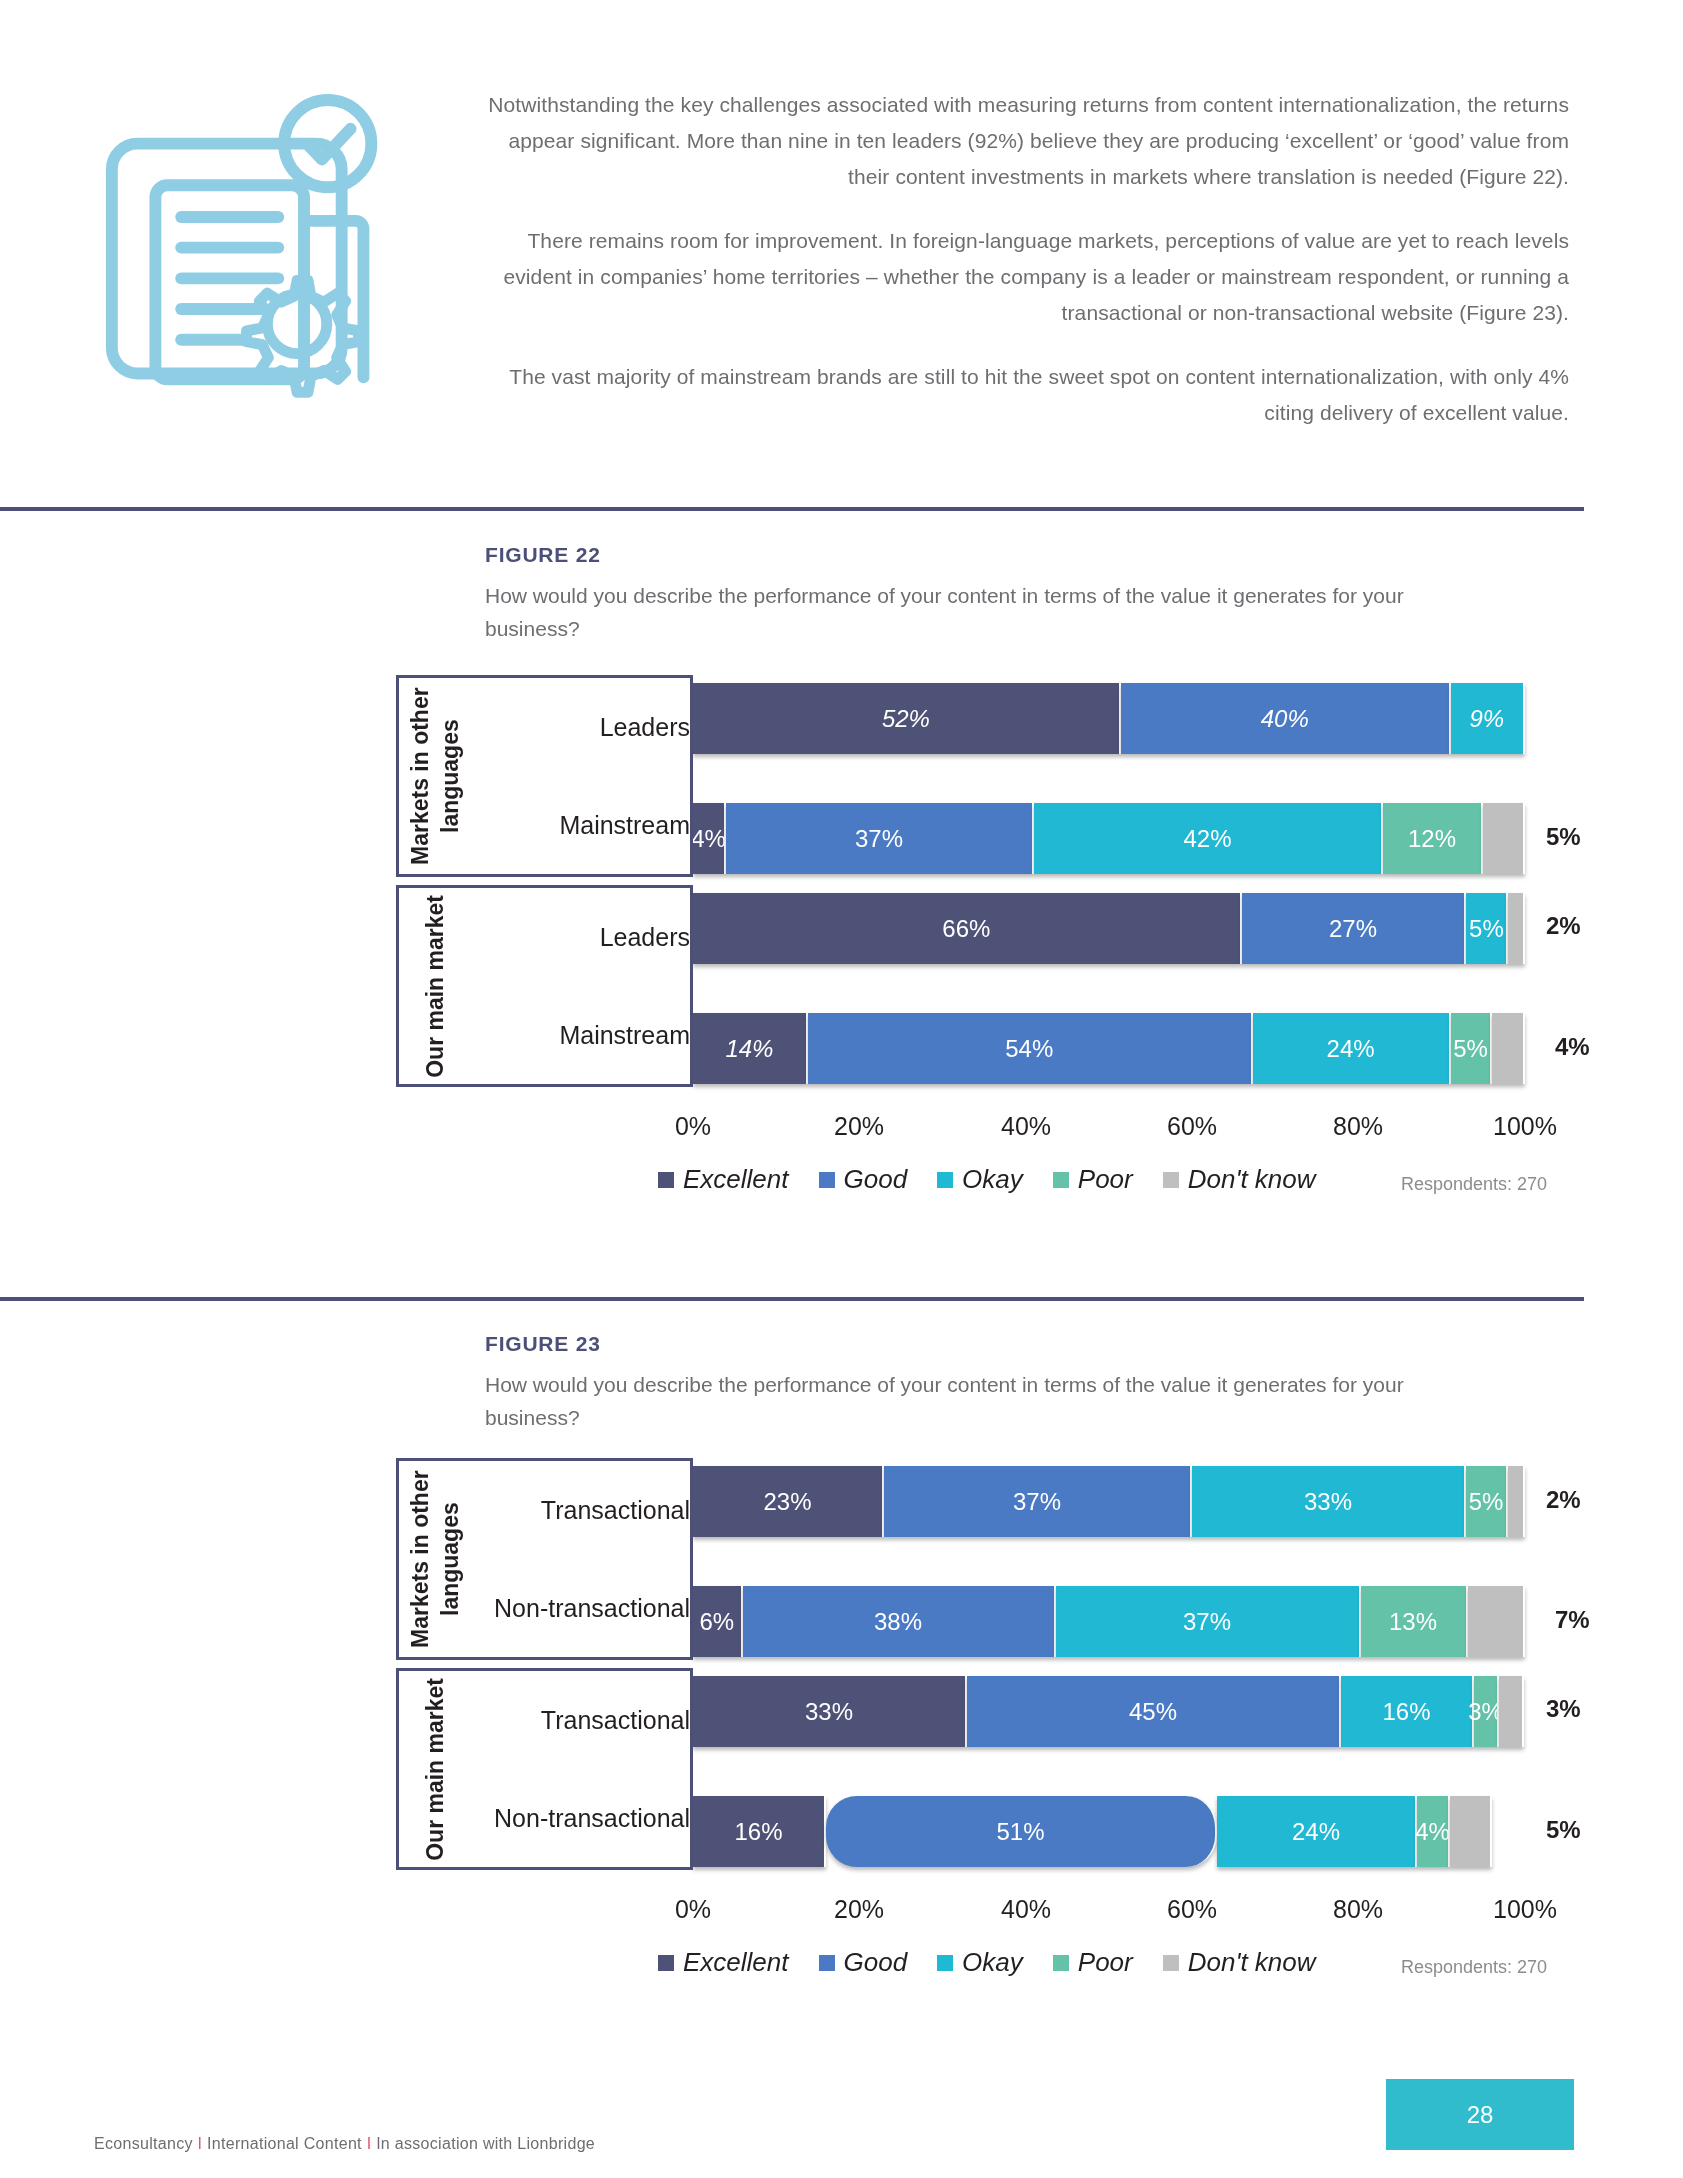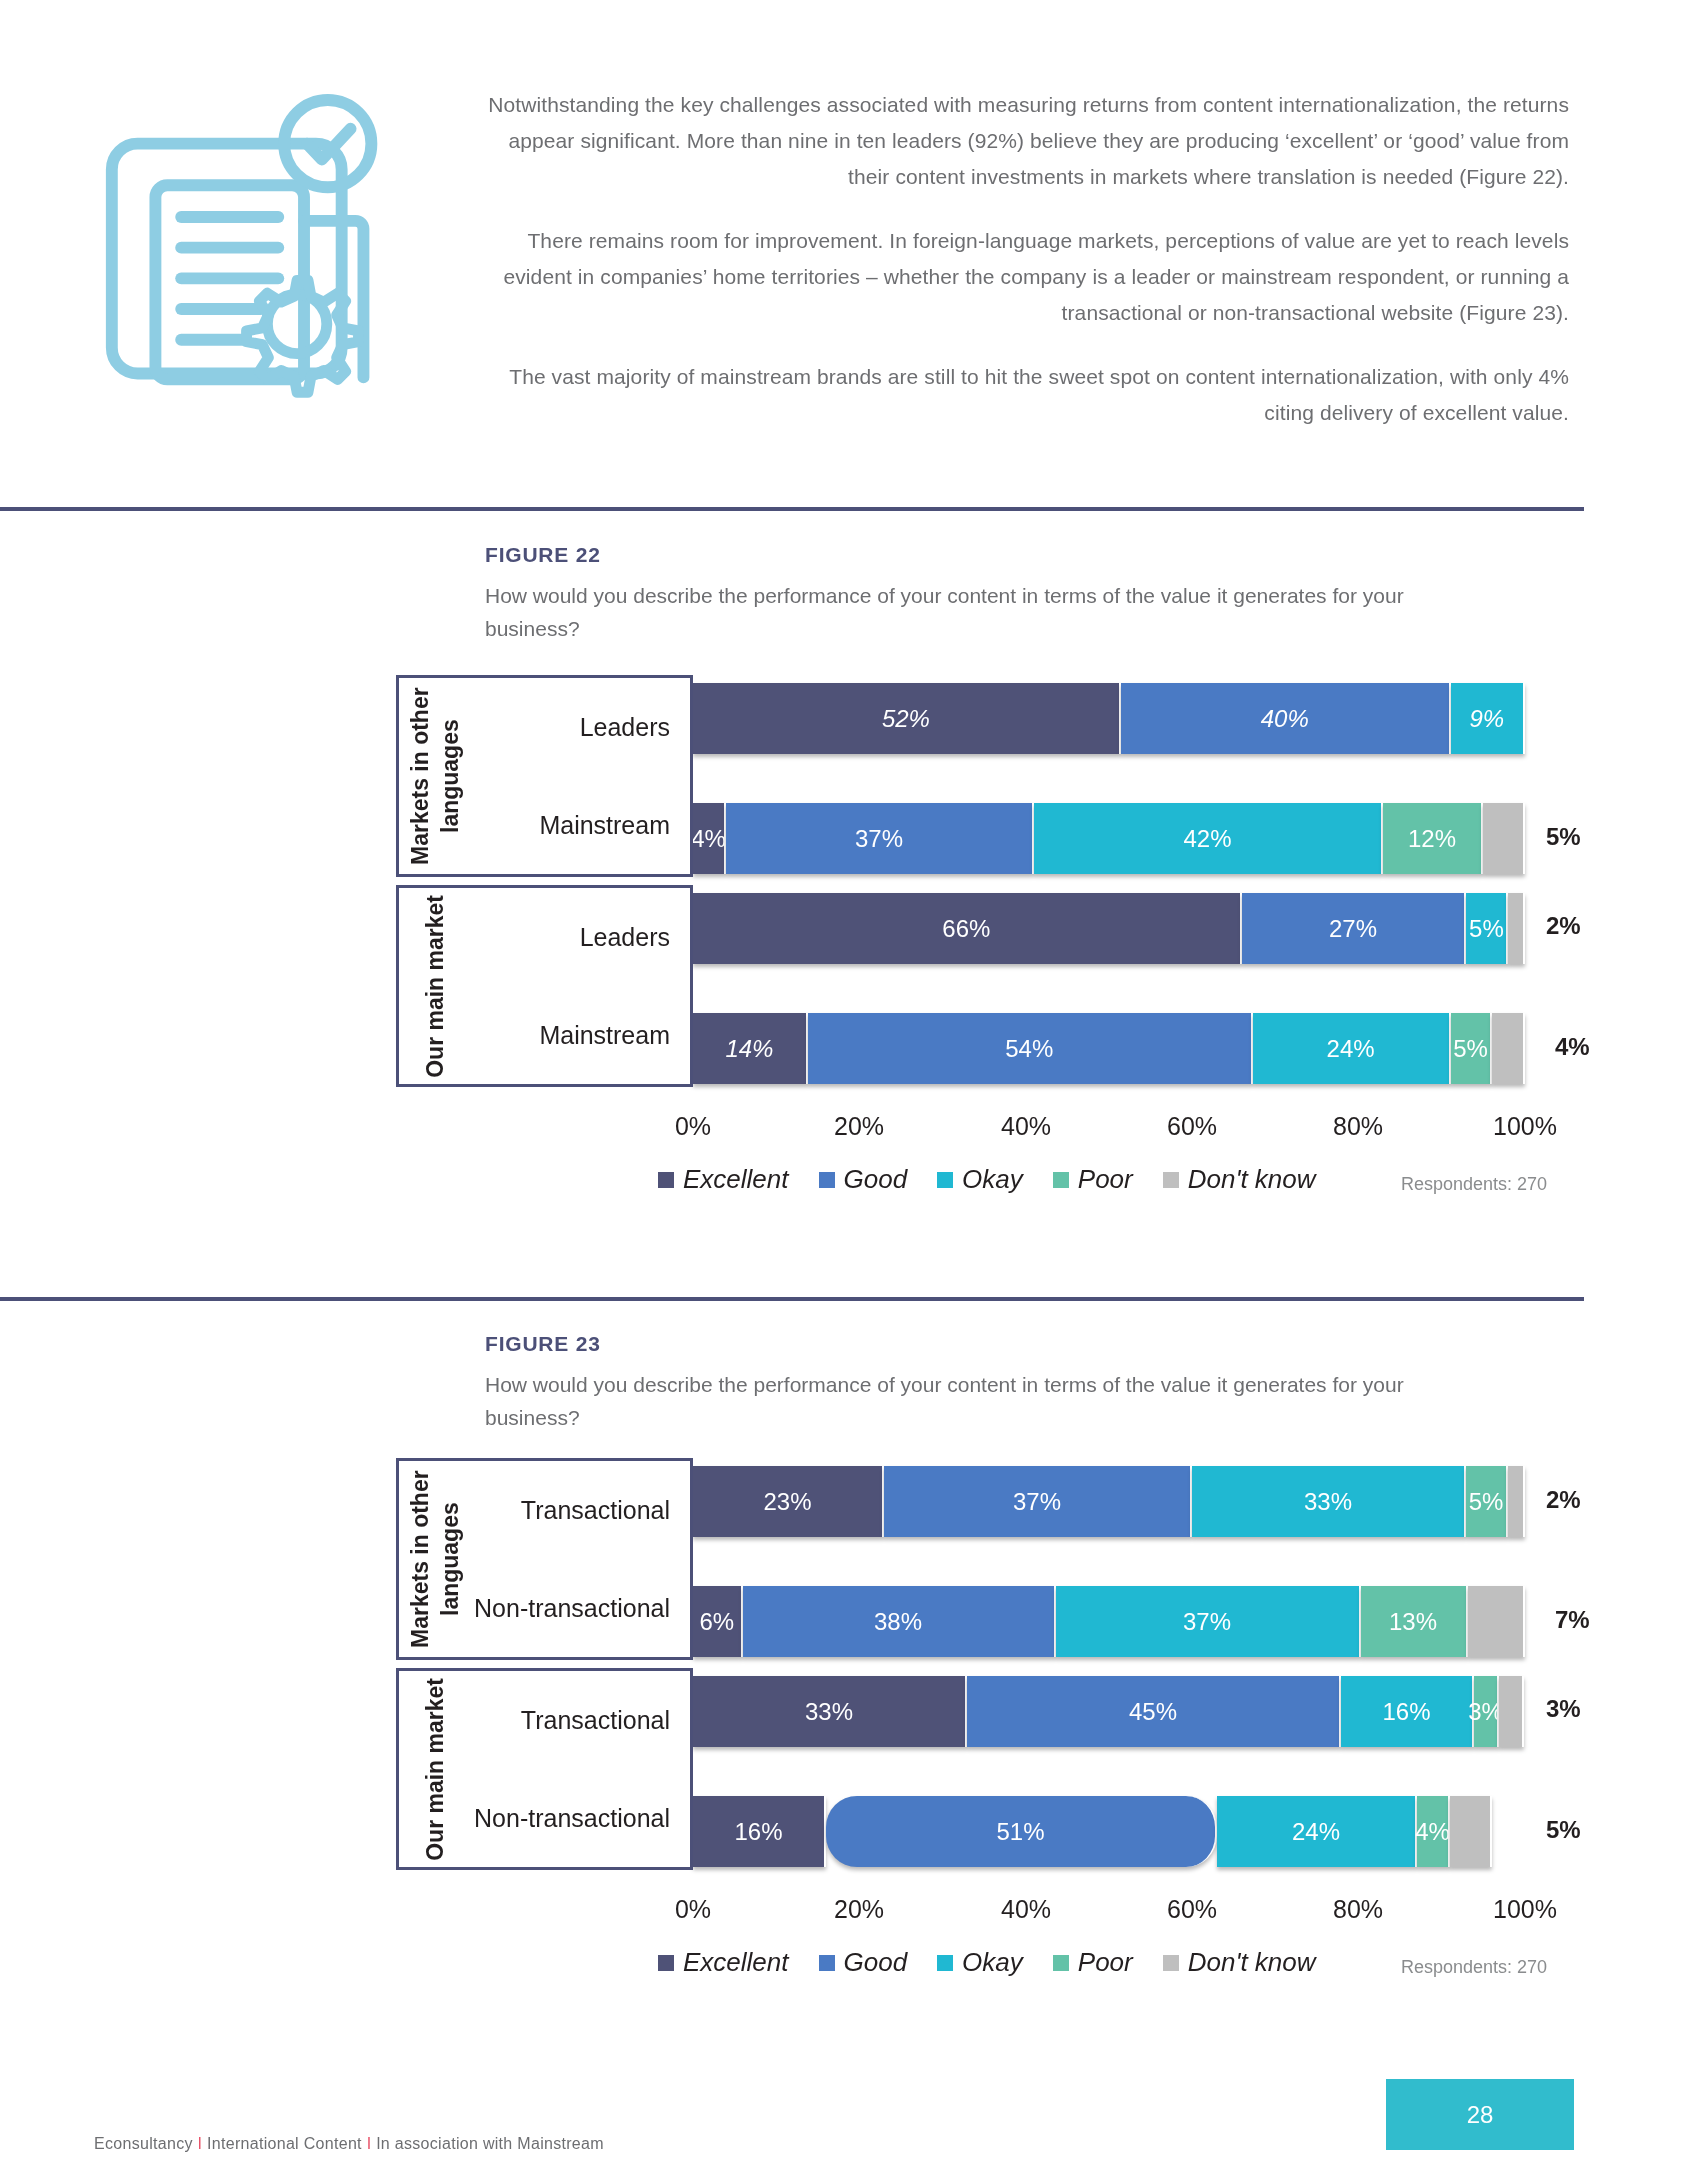--- a/index.html
+++ b/index.html
@@ -43,21 +43,20 @@
     border-right: 0;
   }
   .cat-vert span {
     writing-mode: vertical-rl; transform: rotate(180deg);
     font-size: 23px; font-weight: bold; color: #231f20;
     text-align: center; line-height: 30px;
   }
   .cat-rows { flex: 1; display: flex; flex-direction: column; }
   .cat-row {
     flex: 1; display: flex; align-items: center; justify-content: flex-end;
-    padding-right: 20px;
     text-align: center;
   }
   .cat-row span { font-size: 25px; color: #231f20; }
   .barrow { position: absolute; display: flex; }
   .seg {
     height: 100%; display: flex; align-items: center; justify-content: center;
     border-right: 2px solid #ffffff; position: relative;
     box-shadow: 0 3px 4px rgba(0,0,0,.28);
   }
   .seg span {
@@ -400,20 +399,20 @@
         </div>
         <div class="resp" style="left: 1401px; top: 521px;">Respondents: 270</div>
       </div>
   </div>
 
   <div class="footer-txt">
     <span>Econsultancy</span>
     <i>I</i>
     <span>International Content</span>
     <i>I</i>
-    <span>In association with Mainstream</span>
+    <span>In association with Lionbridge</span>
   </div>
   <div class="pagebox">
     <span>28</span>
   </div>
 
 </div>
 
 
 </body></html>

